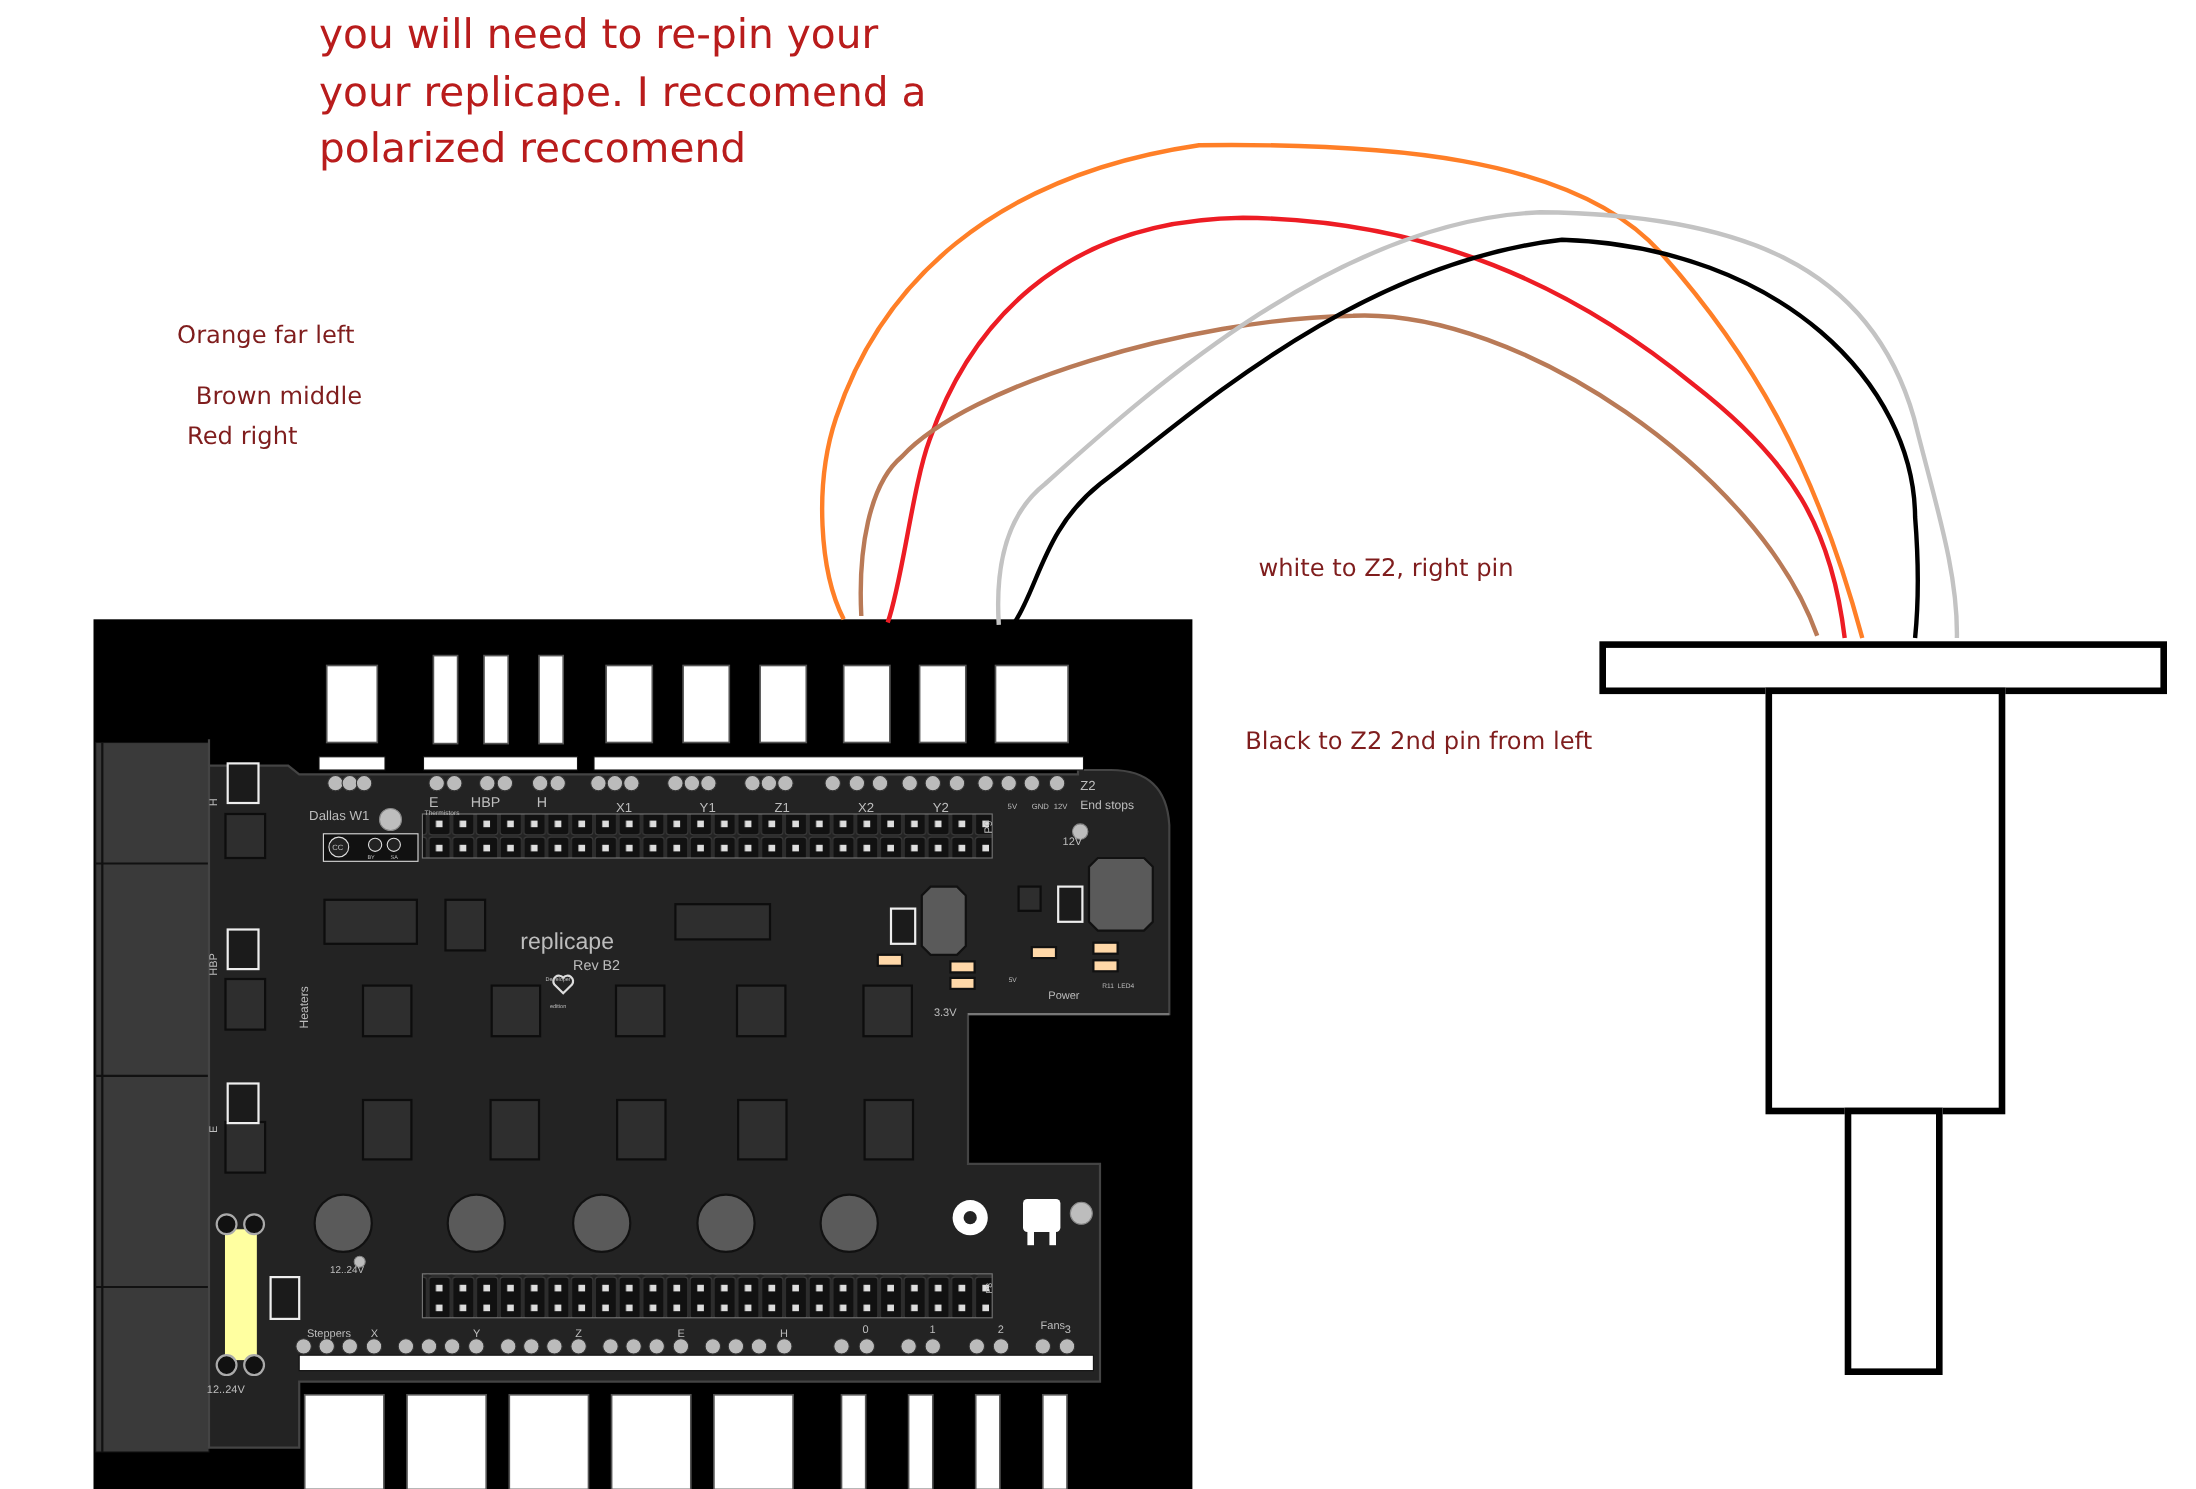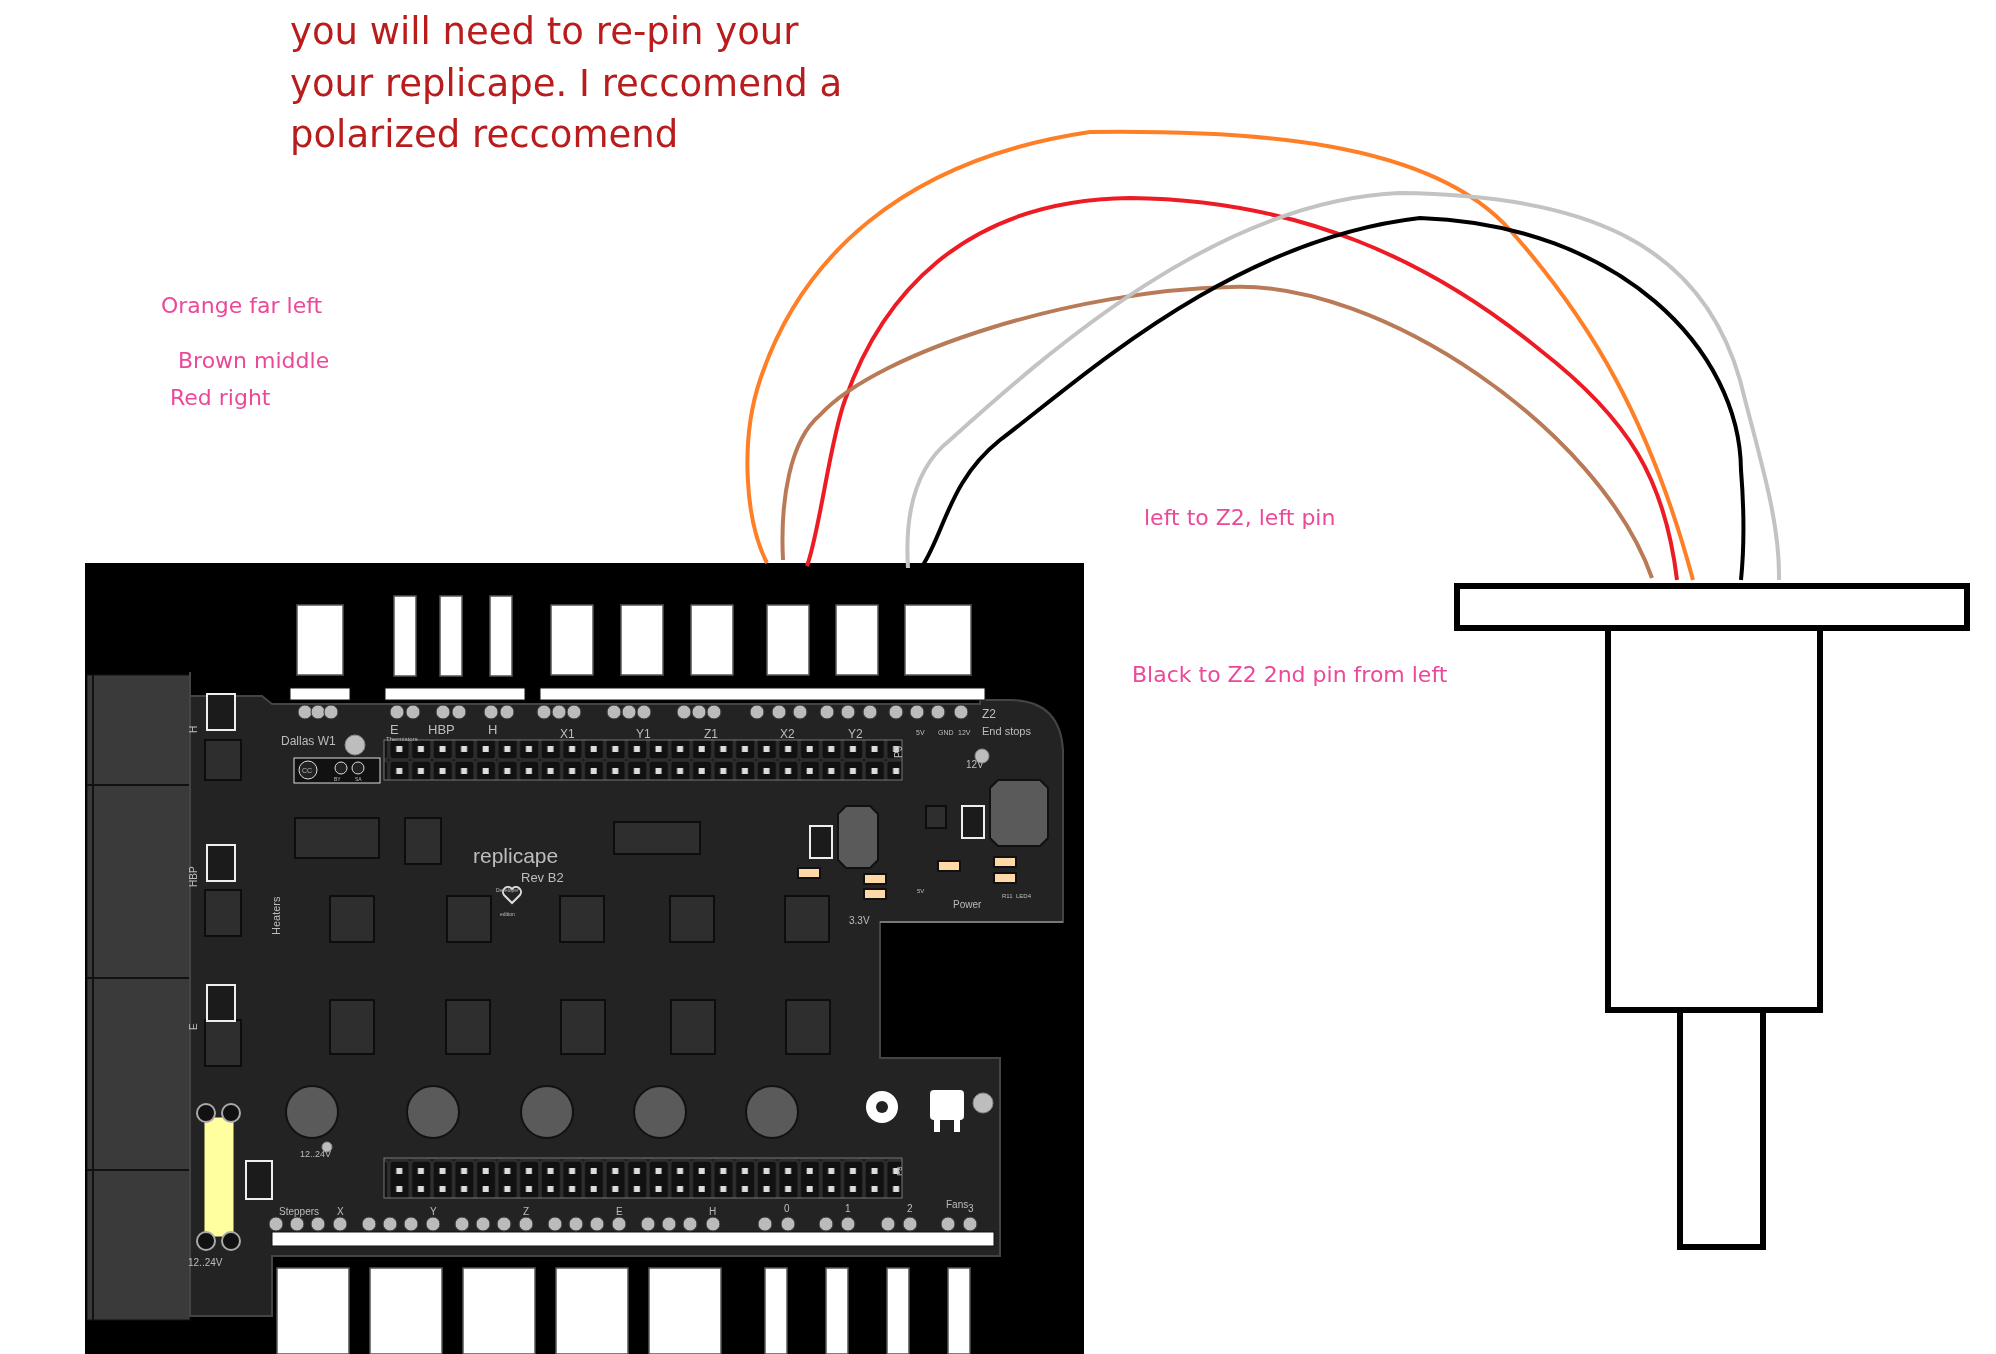--- a/index.html
+++ b/index.html
@@ -1,42 +1,42 @@
 <!DOCTYPE html>
 <html><head>
 <meta charset="utf-8">
 <style>
   html, body { margin: 0; padding: 0; background: #ffffff; }
   body { width: 1996px; height: 1354px; position: relative; overflow: hidden;
          font-family: "DejaVu Sans", "Liberation Sans", sans-serif; color: #000; }
   .note-main { position: absolute; left: 290px; top: 6px; width: 560px;
                font-size: 37px; line-height: 51.5px; color: #b91c1c; }
   .note-main div { white-space: nowrap; }
-  .note-small { position: absolute; font-size: 22px; color: #ec4899; white-space: nowrap; }
+  .note-small { position: absolute; font-size: 22px; color: #7f1d1d; white-space: nowrap; }
   #wires { position: absolute; left: 0; top: 0; width: 1996px; height: 1354px; z-index: 3; pointer-events: none; }
   #wires path { pointer-events: stroke; }
   
   .board-bg { position: absolute; left: 85px; top: 563px; width: 999px; height: 791px; background: #000; z-index: 1; }
   .pcb { position: absolute; left: 0; top: 0; width: 1996px; height: 1354px; z-index: 2; }
   .lbl { font-family: "Liberation Sans", sans-serif; fill: #bdbdbd; }
   .conn-shape { position: absolute; background: #fff; border: 6px solid #000; box-sizing: border-box; z-index: 2; }
 </style>
 </head>
 <body>
 
 <div class="note-main">
   <div>you will need to re-pin your</div>
   <div>your replicape. I reccomend a</div>
   <div>polarized reccomend</div>
 </div>
 
 <div class="note-small" style="left:161px; top:293px;">Orange far left</div>
 <div class="note-small" style="left:178px; top:348px;">Brown middle</div>
 <div class="note-small" style="left:170px; top:385px;">Red right</div>
-<div class="note-small" style="left:1144px; top:505px;">left to Z2, left pin</div>
+<div class="note-small" style="left:1144px; top:505px;">white to Z2, right pin</div>
 <div class="note-small" style="left:1132px; top:662px;">Black to Z2 2nd pin from left</div>
 
 <div class="conn-shape" style="left:1454px; top:583px; width:516px; height:48px;"></div>
 <div class="conn-shape" style="left:1605px; top:625px; width:218px; height:388px;"></div>
 <div class="conn-shape" style="left:1677px; top:1007px; width:89px; height:243px;"></div>
 
 <div class="board-bg"></div>
 
 <svg class="pcb" viewBox="0 0 1996 1354">
   <defs>

